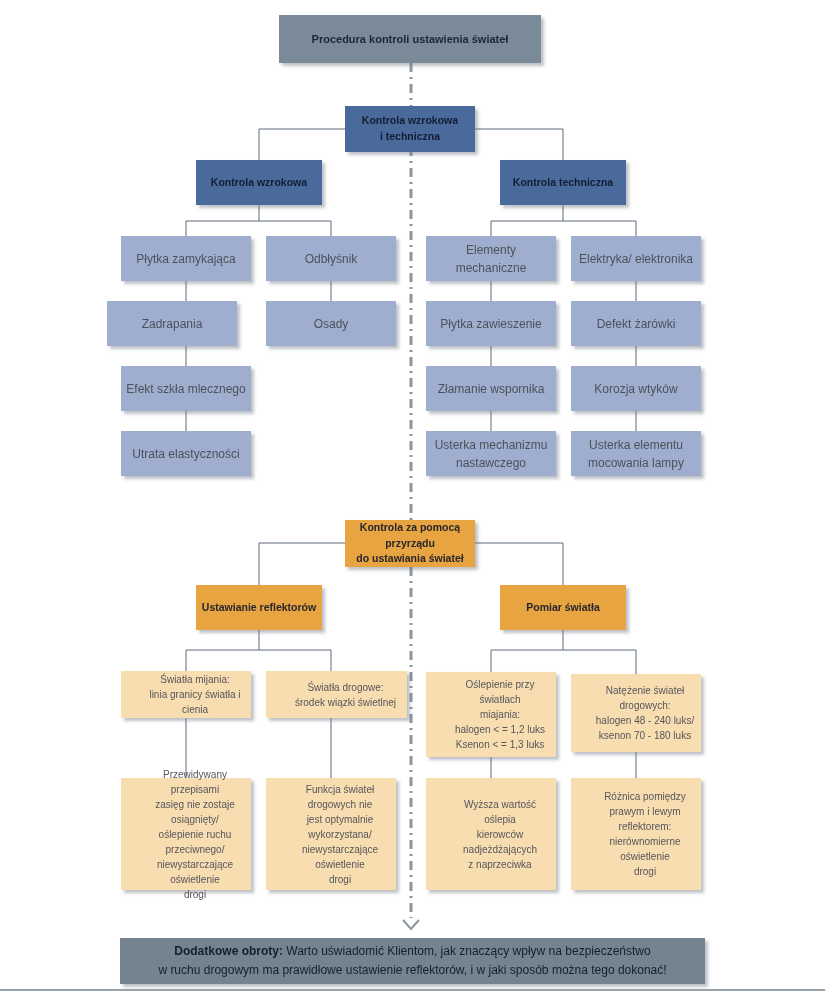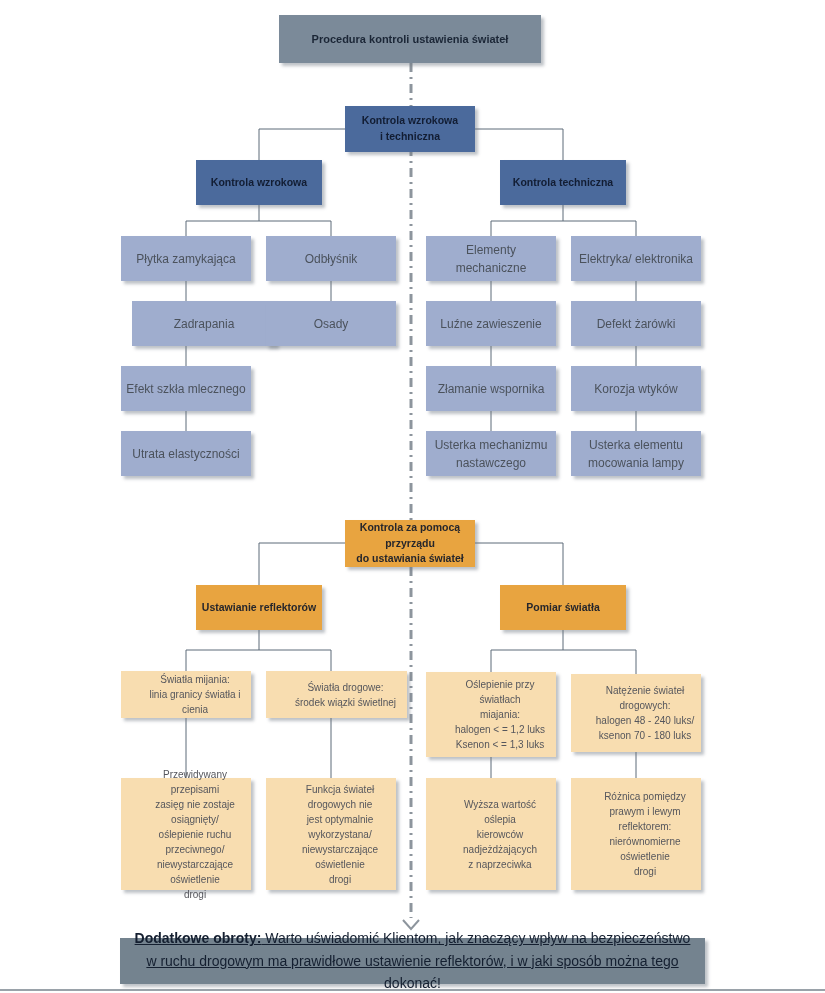--- a/index.html
+++ b/index.html
@@ -14,21 +14,21 @@
   .node{
     position:absolute;display:flex;align-items:center;justify-content:center;
     text-align:center;white-space:pre-line;box-sizing:border-box;padding:3px 4px;
     box-shadow:3px 3px 3px rgba(110,120,130,0.45);line-height:1.5;
   }
   .grayhdr{background:var(--header-gray,#7b8a99);color:#1b2636;font-weight:bold;font-size:11px;}
   .dark{background:var(--dark-blue,#4b6a9c);color:#121d33;font-weight:bold;font-size:10.5px;}
   .light{background:var(--light-blue,#9fadce);color:#4b525c;font-size:12px;}
   .orange{background:var(--orange,#e8a440);color:#26262b;font-weight:bold;font-size:10.5px;}
   .lorange{background:var(--light-orange,#f8ddb0);color:#55565c;font-size:10px;padding-left:22px;}
-  .footerbox{background:var(--footer-gray,#74838f);color:#141f30;font-size:14px;line-height:1.6;text-decoration:underline;}
+  .footerbox{background:var(--footer-gray,#74838f);color:#141f30;font-size:12px;line-height:1.6;}
   .footerbox .ftext b{font-weight:bold;}
   .page-edge{position:absolute;left:0;top:989px;width:825px;height:2px;background:#9aa2a9;}
 </style>
 </head>
 <body>
 
 <div class="canvas">
 
   <svg class="connectors" width="825" height="993">
     <line class="dash" x1="411" y1="63" x2="411" y2="918" stroke-dasharray="9 5 2 5"></line>
@@ -48,29 +48,29 @@
   </svg>
 
   <div class="node grayhdr" style="left:279px;top:15px;width:262px;height:48px">Procedura kontroli ustawienia świateł</div>
 
   <div class="node dark" style="left:345px;top:106px;width:130px;height:46px">Kontrola wzrokowa
 i techniczna</div>
   <div class="node dark" style="left:196px;top:160px;width:126px;height:45px">Kontrola wzrokowa</div>
   <div class="node dark" style="left:500px;top:160px;width:126px;height:45px">Kontrola techniczna</div>
 
   <div class="node light" style="left:121px;top:236px;width:130px;height:45px">Płytka zamykająca</div>
-  <div class="node light" style="left:132px;top:301px;width:144px;height:45px">Zadrapania</div>
+  <div class="node light" style="left:107px;top:301px;width:130px;height:45px">Zadrapania</div>
   <div class="node light" style="left:121px;top:366px;width:130px;height:45px">Efekt szkła mlecznego</div>
   <div class="node light" style="left:266px;top:236px;width:130px;height:45px">Odbłyśnik</div>
 
   <div class="node light" style="left:121px;top:431px;width:130px;height:45px">Utrata elastyczności</div>
   <div class="node light" style="left:266px;top:301px;width:130px;height:45px">Osady</div>
 
   <div class="node light" style="left:426px;top:236px;width:130px;height:45px">Elementy mechaniczne</div>
-  <div class="node light" style="left:426px;top:301px;width:130px;height:45px">Luźne zawieszenie</div>
+  <div class="node light" style="left:426px;top:301px;width:130px;height:45px">Płytka zawieszenie</div>
   <div class="node light" style="left:426px;top:366px;width:130px;height:45px">Złamanie wspornika</div>
   <div class="node light" style="left:426px;top:431px;width:130px;height:45px">Usterka mechanizmu
 nastawczego</div>
 
   <div class="node light" style="left:571px;top:236px;width:130px;height:45px">Elektryka/ elektronika</div>
   <div class="node light" style="left:571px;top:301px;width:130px;height:45px">Defekt żarówki</div>
   <div class="node light" style="left:571px;top:366px;width:130px;height:45px">Korozja wtyków</div>
   <div class="node light" style="left:571px;top:431px;width:130px;height:45px">Usterka elementu
 mocowania lampy</div>
 

